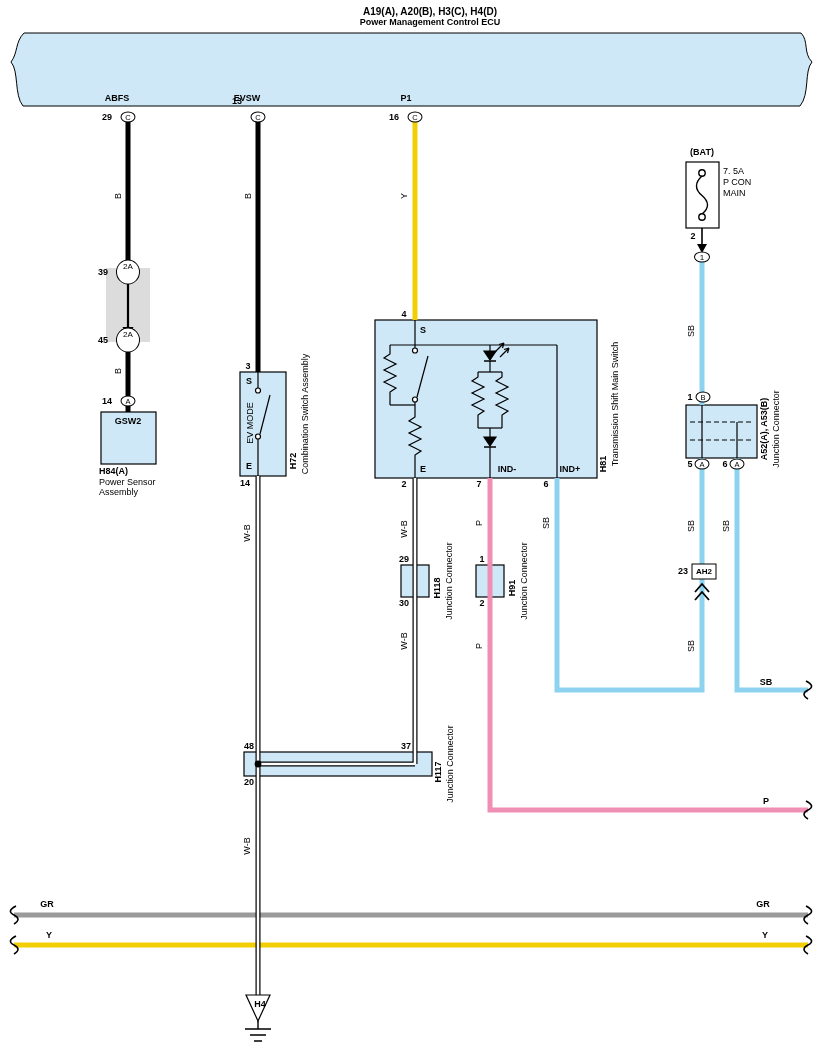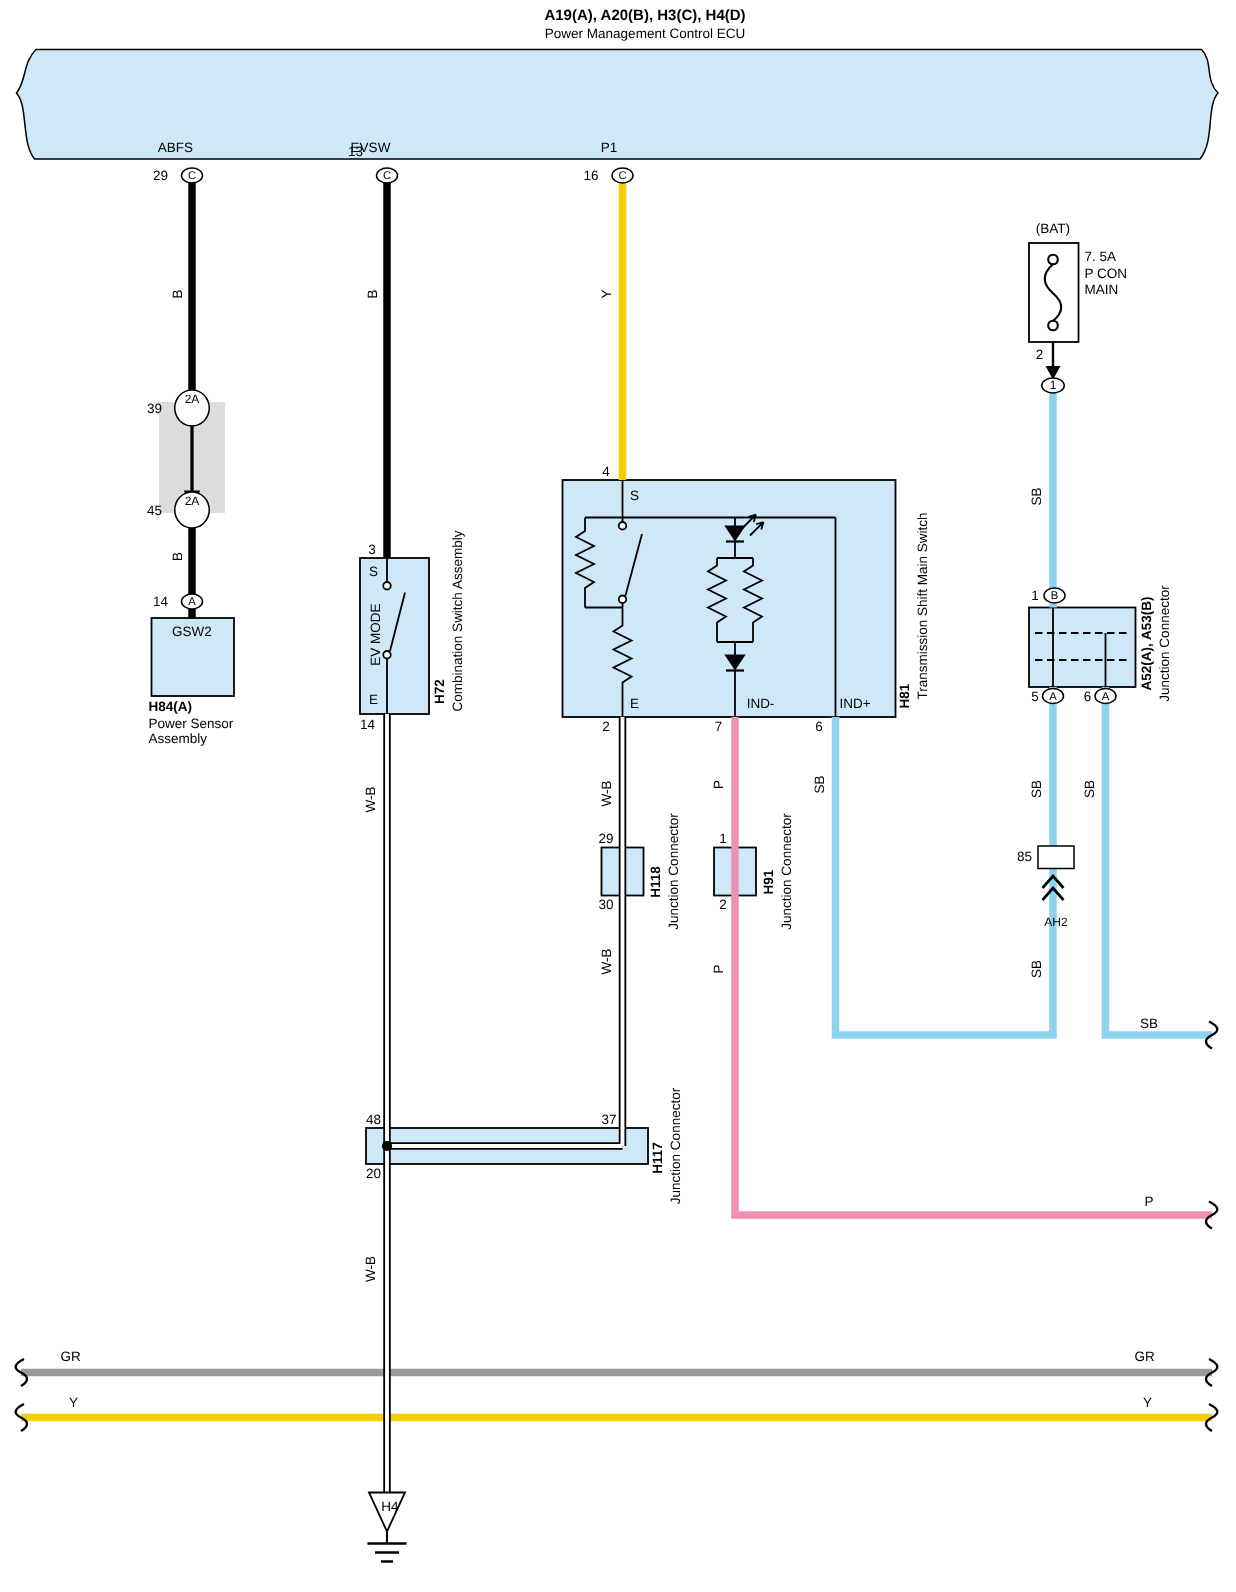--- a/index.html
+++ b/index.html
@@ -1,25 +1,25 @@
 <!DOCTYPE html>
 <html><head>
 <meta charset="utf-8">
 <style>
   html,body{margin:0;padding:0;background:#fff;}
   #stage{position:relative;width:824px;height:1061px;background:#fff;
          font-family:"Liberation Sans", sans-serif;color:#000;overflow:hidden;}
   #wires-svg{position:absolute;left:0;top:0;}
-  .hc{position:absolute;transform:translate(-50%,-50%);font-size:9px;white-space:nowrap;}
+  .hc{position:absolute;transform:translate(-50%,-50%);font-size:9px;white-space:nowrap;font-weight:bold;}
   .hl{position:absolute;font-size:9px;white-space:nowrap;}
   .vc{position:absolute;writing-mode:vertical-rl;transform:translate(-50%,-50%) rotate(180deg);
       font-size:9px;white-space:nowrap;}
   .b{font-weight:bold;}
   .f10{font-size:10px;}
-  .f8{font-size:8px;margin-top:44px;}
+  .f8{font-size:8px;}
   .conn{position:absolute;transform:translate(-50%,-50%);box-sizing:border-box;
         border:1px solid #000;border-radius:50%;background:#fff;text-align:center;}
   .c-sm{width:15px;height:11px;line-height:9px;font-size:7.5px;}
   .c-ov{width:24px;height:25px;line-height:11px;font-size:8px;}
   .c-n1{width:16px;height:11px;line-height:9px;font-size:8px;}
 </style>
 </head>
 <body>
 
 <div id="stage">
@@ -220,21 +220,21 @@
   <span class="hc" style="left:690px;top:397px">1</span>
   <span class="conn c-sm" style="left:703px;top:397px">B</span>
   <span class="vc b" style="left:764px;top:429px">A52(A), A53(B)</span>
   <span class="vc" style="left:776px;top:429px">Junction Connector</span>
   <span class="hc" style="left:690px;top:464px">5</span>
   <span class="conn c-sm" style="left:702px;top:464px">A</span>
   <span class="hc" style="left:725px;top:464px">6</span>
   <span class="conn c-sm" style="left:737px;top:464px">A</span>
 
   <span class="vc" style="left:691px;top:526px">SB</span>
-  <span class="hc" style="left:683px;top:571px">85</span>
+  <span class="hc" style="left:683px;top:571px">23</span>
   <span class="hc f8" style="left:704px;top:571px">AH2</span>
   <span class="vc" style="left:691px;top:646px">SB</span>
   <span class="vc" style="left:726px;top:526px">SB</span>
   <span class="hc" style="left:766px;top:682px">SB</span>
 
   <span class="hc" style="left:47px;top:904px">GR</span>
   <span class="hc" style="left:763px;top:904px">GR</span>
   <span class="hc" style="left:49px;top:935px">Y</span>
   <span class="hc" style="left:765px;top:935px">Y</span>
 

